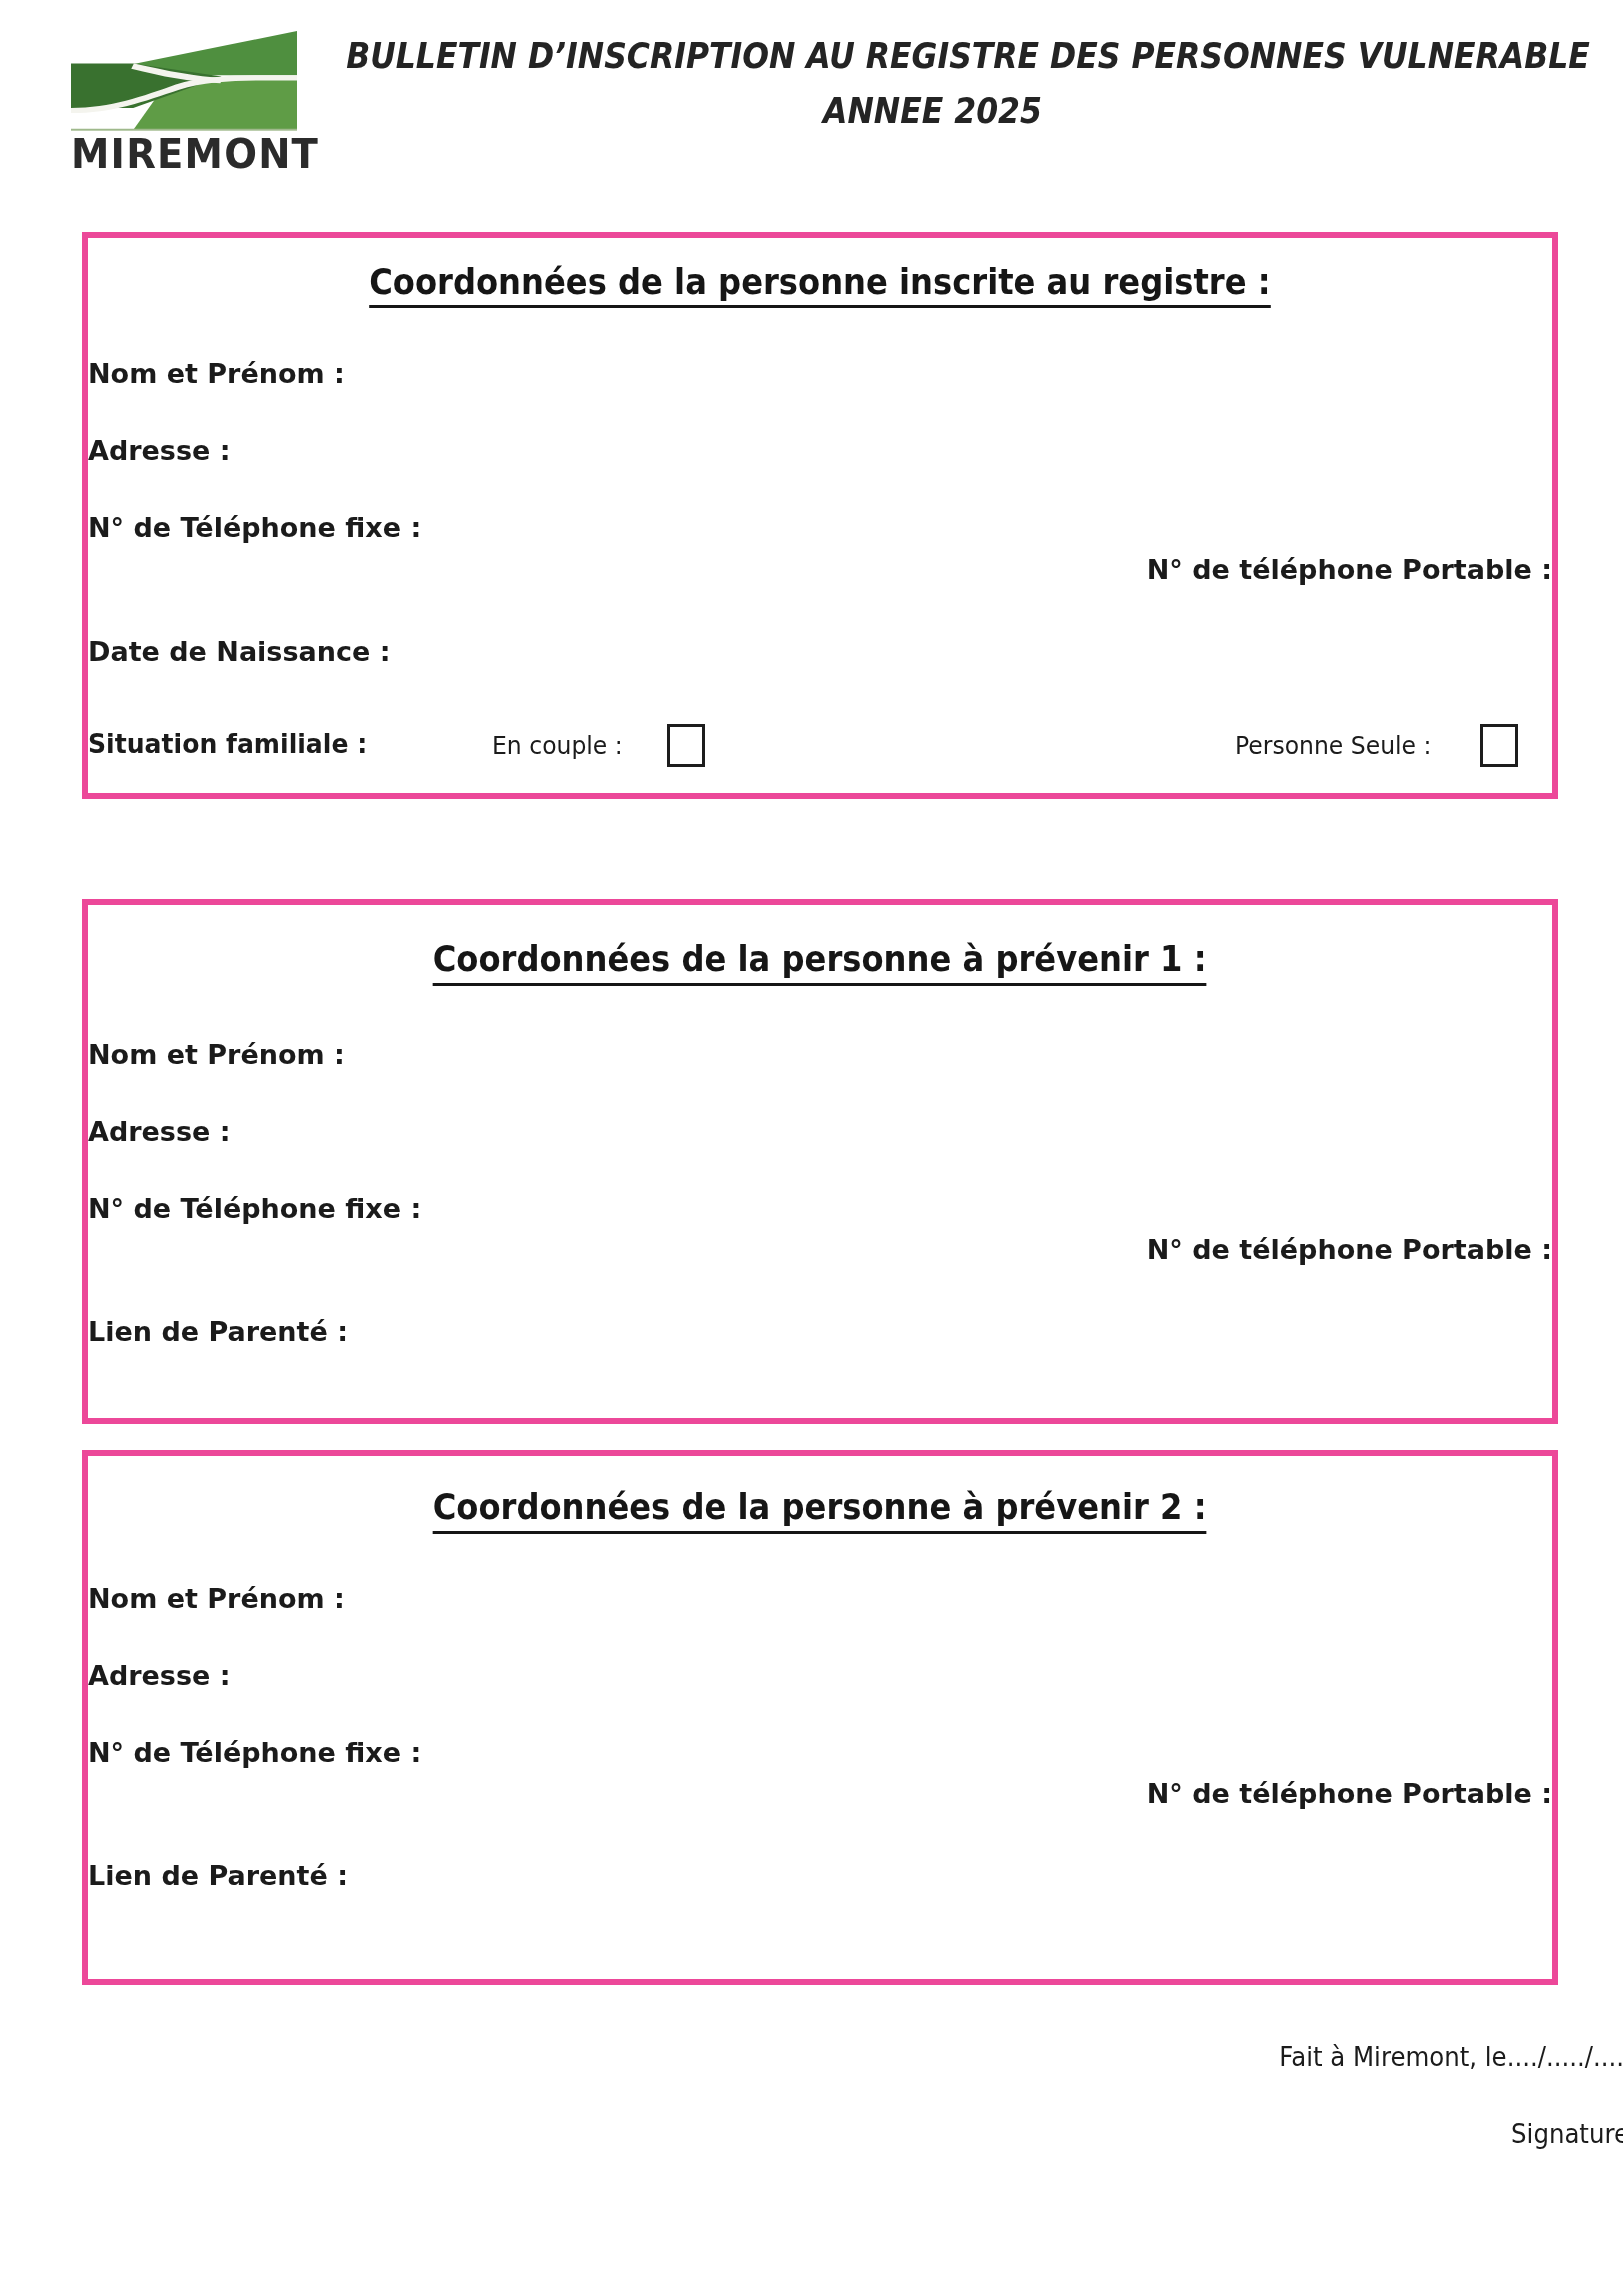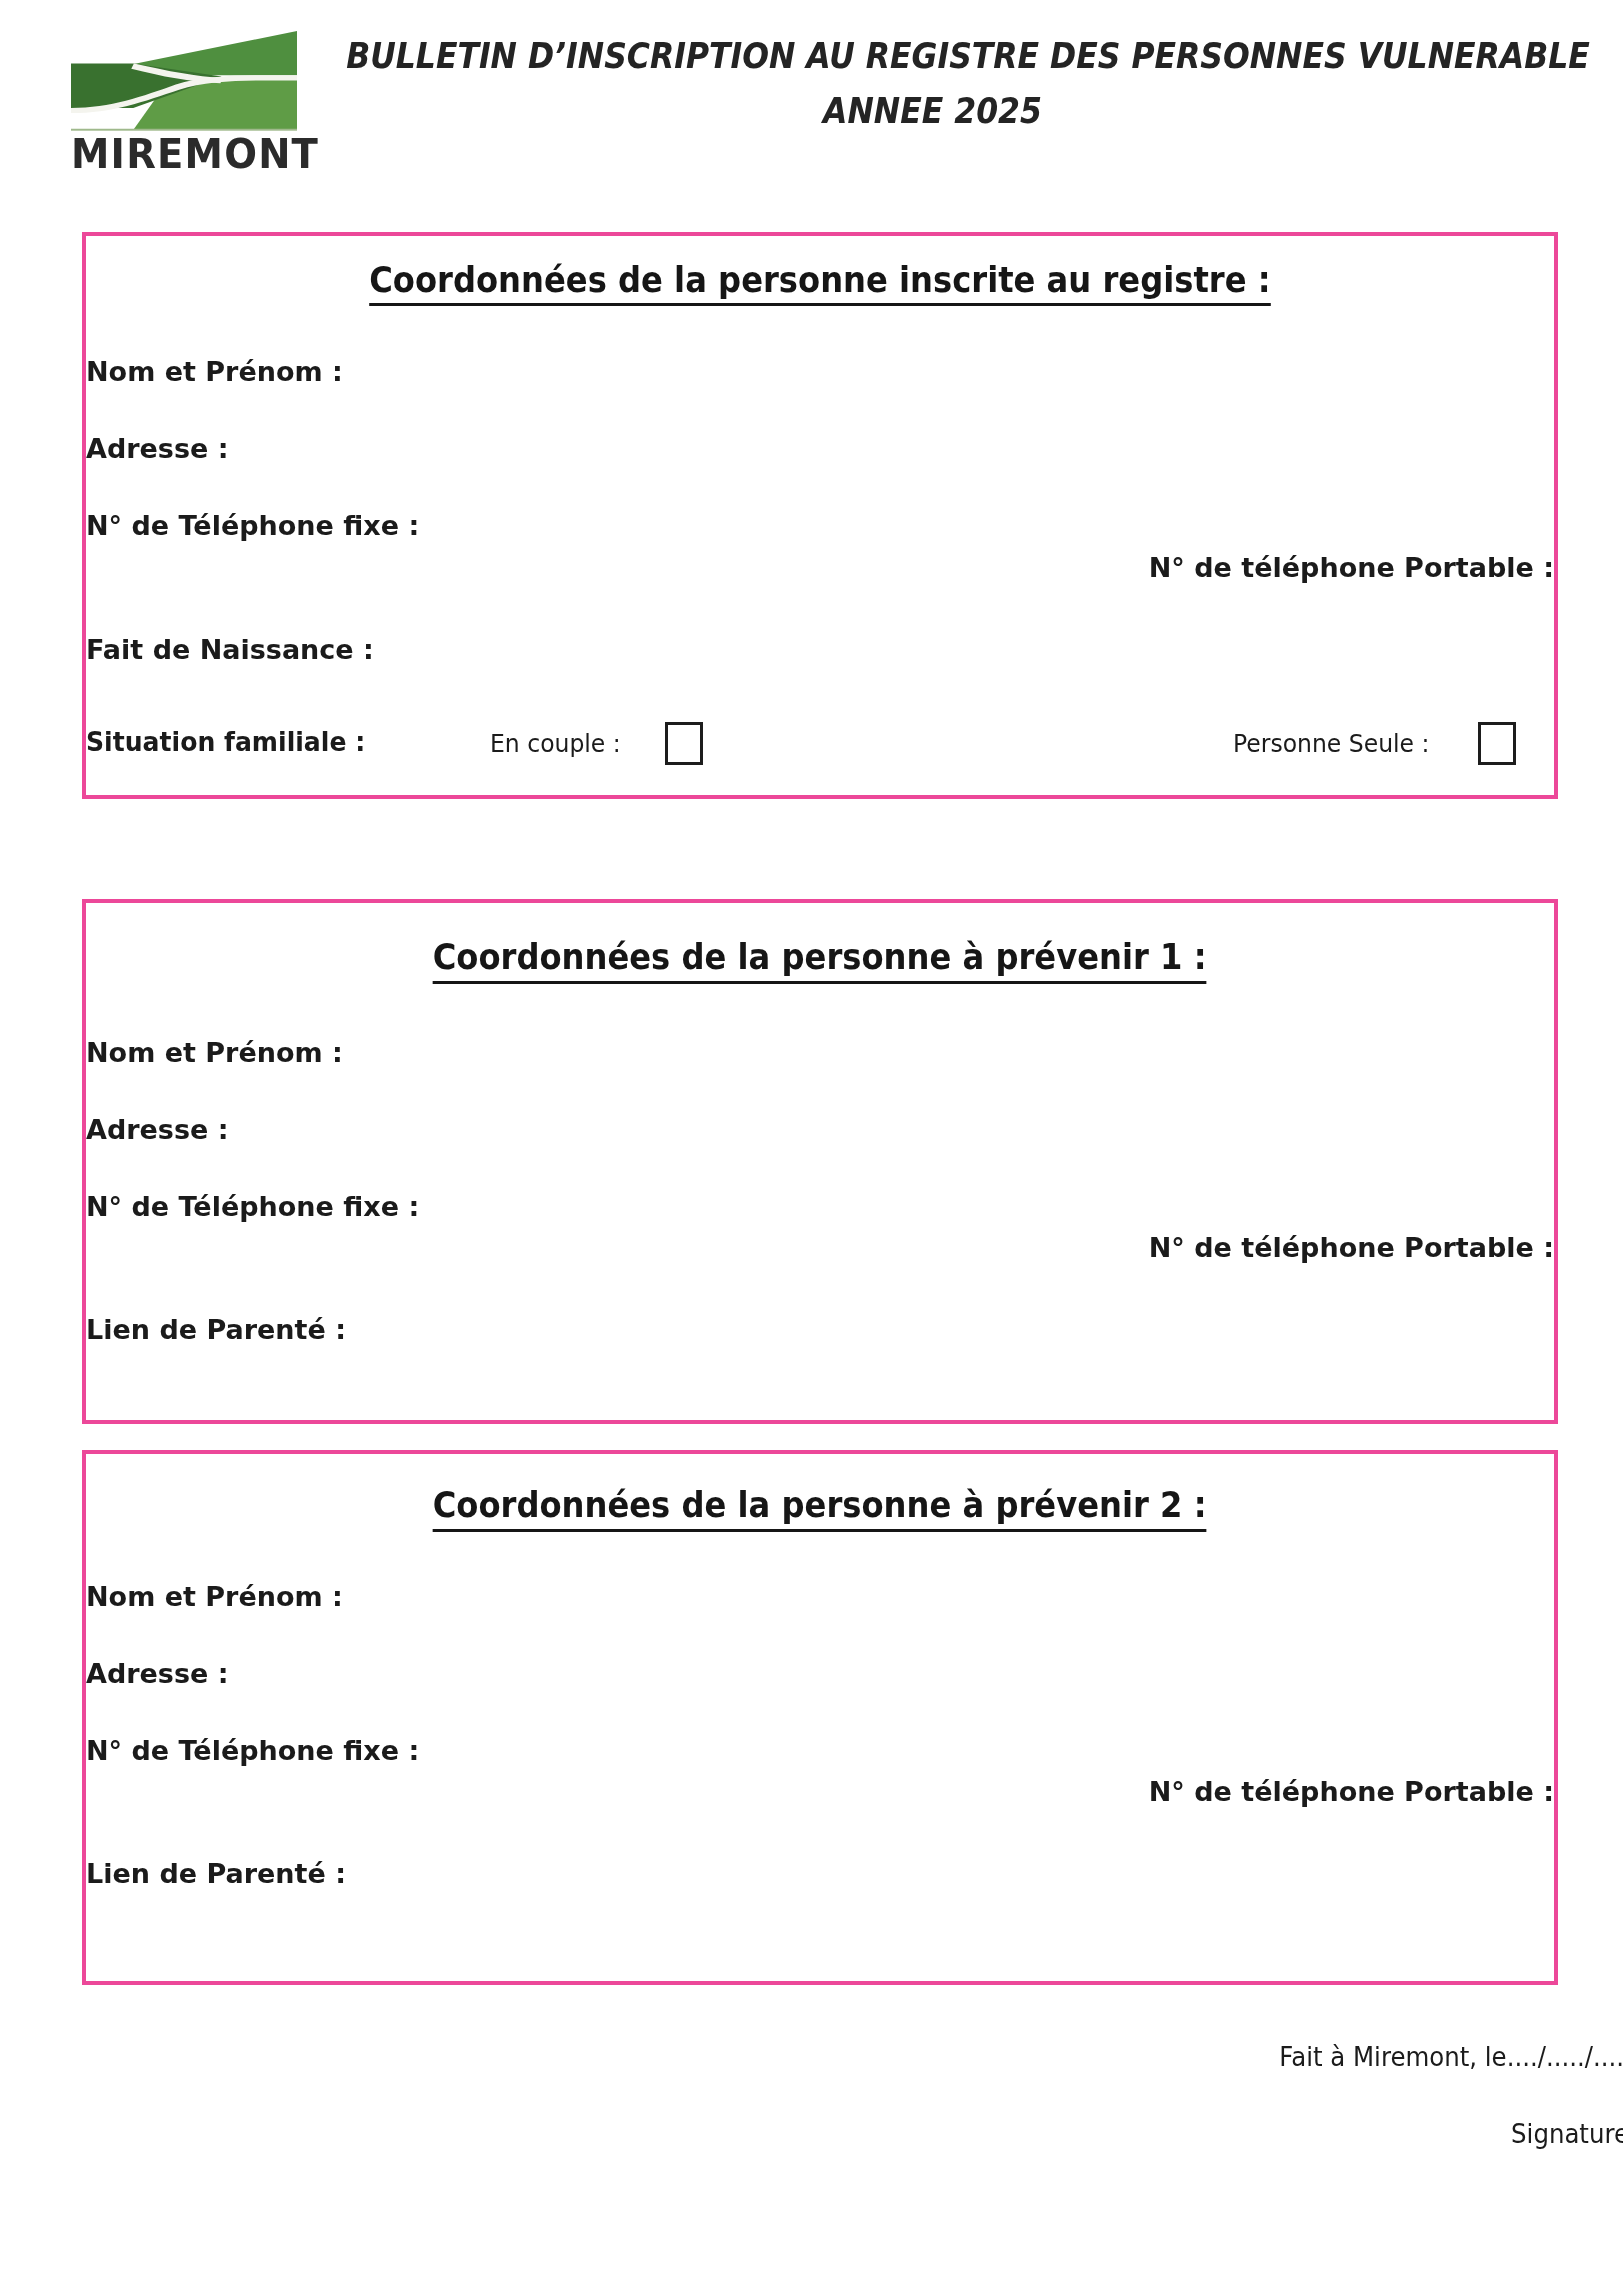--- a/index.html
+++ b/index.html
@@ -76,21 +76,21 @@
   }
   .doc-title.line2 {
     margin-top: 10.5px;
   }
 
   
   .section-box {
     position: absolute;
     left: 82px;
     width: 1476px;
-    border: 4px solid #ec4899;
+    border: 6px solid #ec4899;
     box-sizing: border-box;
     background: #ffffff;
   }
   #box-1 { top: 232px;  height: 567px; }
   #box-2 { top: 899px; height: 525px; }
   #box-3 { top: 1450px; height: 535px; }
 
   .section-title-wrap {
     text-align: center;
     box-sizing: border-box;
@@ -237,21 +237,21 @@
       <div class="field-row">
         <span class="field-label">Adresse :</span>
       </div>
       <div class="field-row tight">
         <span class="field-label">N° de Téléphone fixe :</span>
       </div>
       <div class="field-row gap-lg">
         <span class="field-label">N° de téléphone Portable :</span>
       </div>
       <div class="field-row">
-        <span class="field-label">Fait de Naissance :</span>
+        <span class="field-label">Date de Naissance :</span>
       </div>
 
       <div id="situation-row">
         <span class="field-label" id="situation-label">Situation familiale :</span>
 
         <div class="check-group" id="group-couple">
           <span class="check-caption">En couple :</span>
           <span class="checkbox"></span>
         </div>
 

